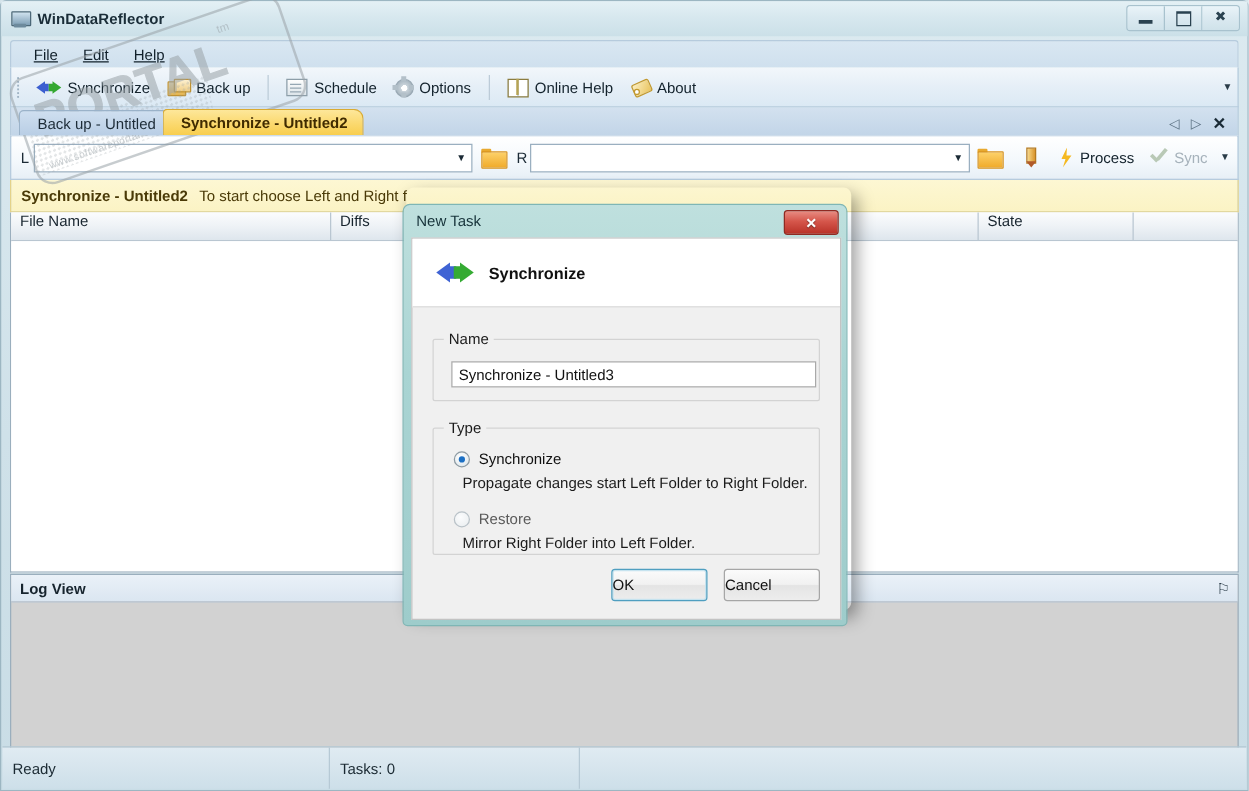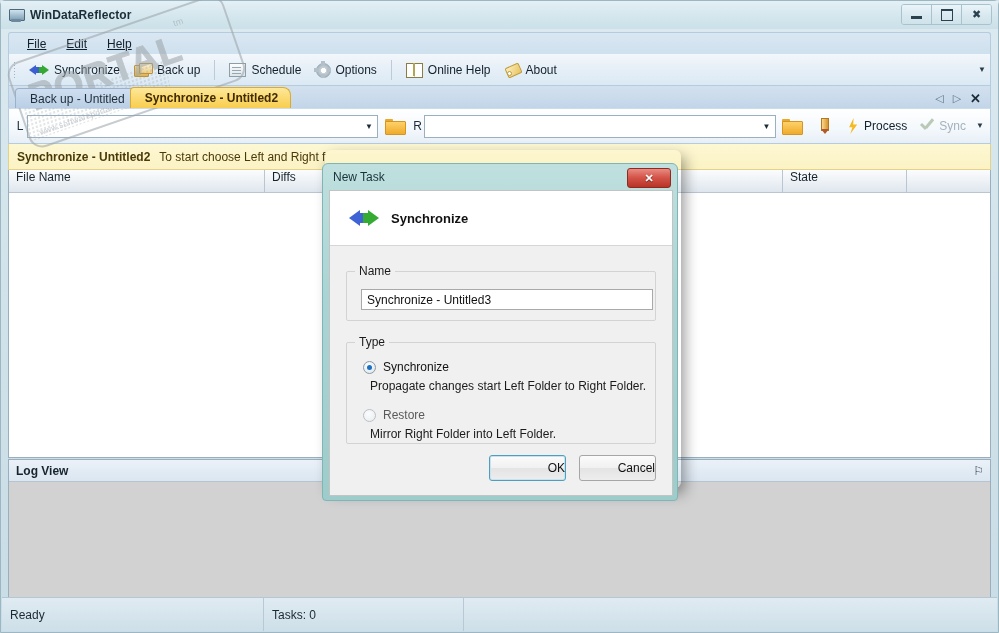--- a/index.html
+++ b/index.html
@@ -463,21 +463,21 @@
   .radio-label.muted { color: #5a5a5a; }
   .radio-desc {
     margin-left: 23px; margin-top: 5px; font-size: 12px; color: #1b1b1b;
   }
   .dlg-buttons {
     position: absolute; right: 16px; bottom: 14px;
     display: flex; gap: 13px;
   }
   .btn {
     width: 75px; height: 24px;
-    display: flex; align-items: center; justify-content: flex-end;
+    display: flex; align-items: center; justify-content: flex-start;
     font-size: 12px; color: #101010;
     background: linear-gradient(180deg,#fbfbfb 0%, #f1f1f1 48%, #e4e4e4 52%, #ededed 100%);
     border: 1px solid #a6a6a6; border-radius: 3px;
   }
   .btn.default {
     border: 1px solid #4f9ec0;
     box-shadow: 0 0 0 1px #c6e3ef inset;
   }
 </style>
 </head>

